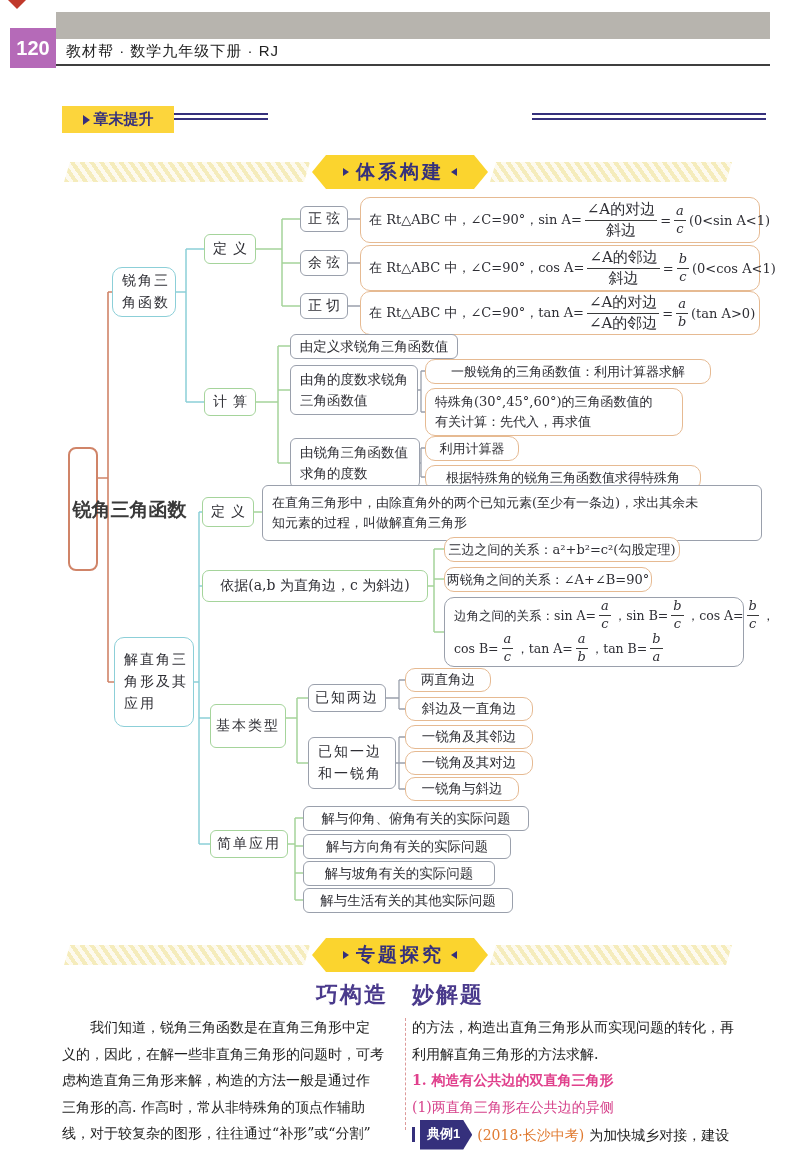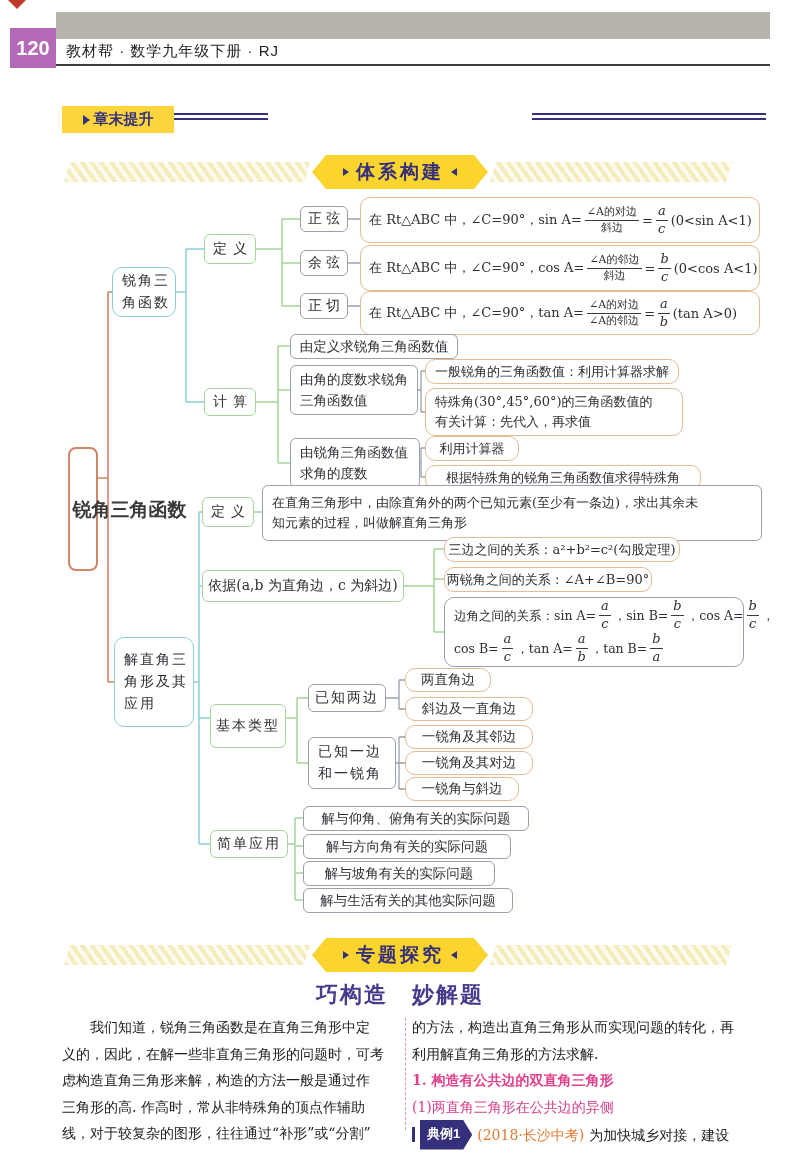--- a/index.html
+++ b/index.html
@@ -48,21 +48,21 @@
   .ml{flex-direction:column;align-items:flex-start;justify-content:center;padding:2px 9px;line-height:1.55;}
   .sp6{letter-spacing:6px;padding-left:6px;}
   .sp4{letter-spacing:4px;padding-left:4px;}
   .sp2{letter-spacing:2px;}
   .f13{font-size:13px;}
   .f135{font-size:13.5px;}
   .root-node span{display:block;width:21px;word-break:break-all;line-height:20.5px;
         font-size:19px;font-weight:bold;color:#3a3a3a;text-align:center;}
   .frow{justify-content:flex-start;padding:0 8px;font-size:13px;}
   .frac{display:inline-flex;flex-direction:column;align-items:center;line-height:1.15;
-        font-size:11px;margin:0 3px;vertical-align:middle;}
+        font-size:15px;margin:0 3px;vertical-align:middle;}
   .frac .fn{border-bottom:1px solid #3a3a3a;padding:0 2px 1px;}
   .frac .fd{padding-top:1px;}
   .lat{font-style:italic;font-size:13px;}
   .relline{display:flex;align-items:center;height:34px;}
   
   .explore-heading{position:absolute;left:0;top:980px;width:800px;text-align:center;
         color:#4a3a8c;font-size:22px;font-weight:bold;letter-spacing:2px;
         font-family:"Liberation Sans",sans-serif;}
   .col{position:absolute;top:1014px;font-family:"DejaVu Serif",serif;font-size:14px;
         color:#1c1c1c;line-height:26.5px;}
@@ -194,21 +194,21 @@
     <span>(tan A&gt;0)</span>
   </div>
 
   <div class="node b-gray f135" style="left:290px;top:334px;width:168px;height:25px;">
       <span>由定义求锐角三角函数值</span>
     </div>
   <div class="node b-gray ml f135" style="left:290px;top:365px;width:128px;height:50px;">
     <div>由角的度数求锐角</div>
     <div>三角函数值</div>
   </div>
-  <div class="node b-orange f13" style="left:425px;top:359px;width:254px;height:25px;">
+  <div class="node b-orange f13" style="left:425px;top:359px;width:286px;height:25px;">
       <span>一般锐角的三角函数值：利用计算器求解</span>
     </div>
   <div class="node b-orange ml f13" style="left:425px;top:388px;width:258px;height:48px;">
     <div>特殊角(30°,45°,60°)的三角函数值的</div>
     <div>有关计算：先代入，再求值</div>
   </div>
   <div class="node b-gray ml f135" style="left:290px;top:438px;width:130px;height:50px;">
     <div>由锐角三角函数值</div>
     <div>求角的度数</div>
   </div>
@@ -220,21 +220,21 @@
     </div>
 
   <div class="node b-green sp6" style="left:202px;top:497px;width:52px;height:30px;">
       <span>定义</span>
     </div>
   <div class="node b-gray ml f13" style="left:262px;top:485px;width:500px;height:56px;">
     <div>在直角三角形中，由除直角外的两个已知元素(至少有一条边)，求出其余未</div>
     <div>知元素的过程，叫做解直角三角形</div>
   </div>
 
-  <div class="node b-green" style="left:202px;top:570px;width:202px;height:32px;">
+  <div class="node b-green" style="left:202px;top:570px;width:226px;height:32px;border-radius:7px;">
       <span>依据(a,b 为直角边，c 为斜边)</span>
     </div>
   <div class="node b-orange f13" style="left:444px;top:537px;width:236px;height:25px;">
       <span>三边之间的关系：a²+b²=c²(勾股定理)</span>
     </div>
   <div class="node b-orange f13" style="left:444px;top:567px;width:208px;height:25px;">
       <span>两锐角之间的关系：∠A+∠B=90°</span>
     </div>
   <div class="node b-gray ml" style="left:444px;top:597px;width:300px;height:70px;border-radius:10px;font-size:12.5px;">
     <div class="relline">

